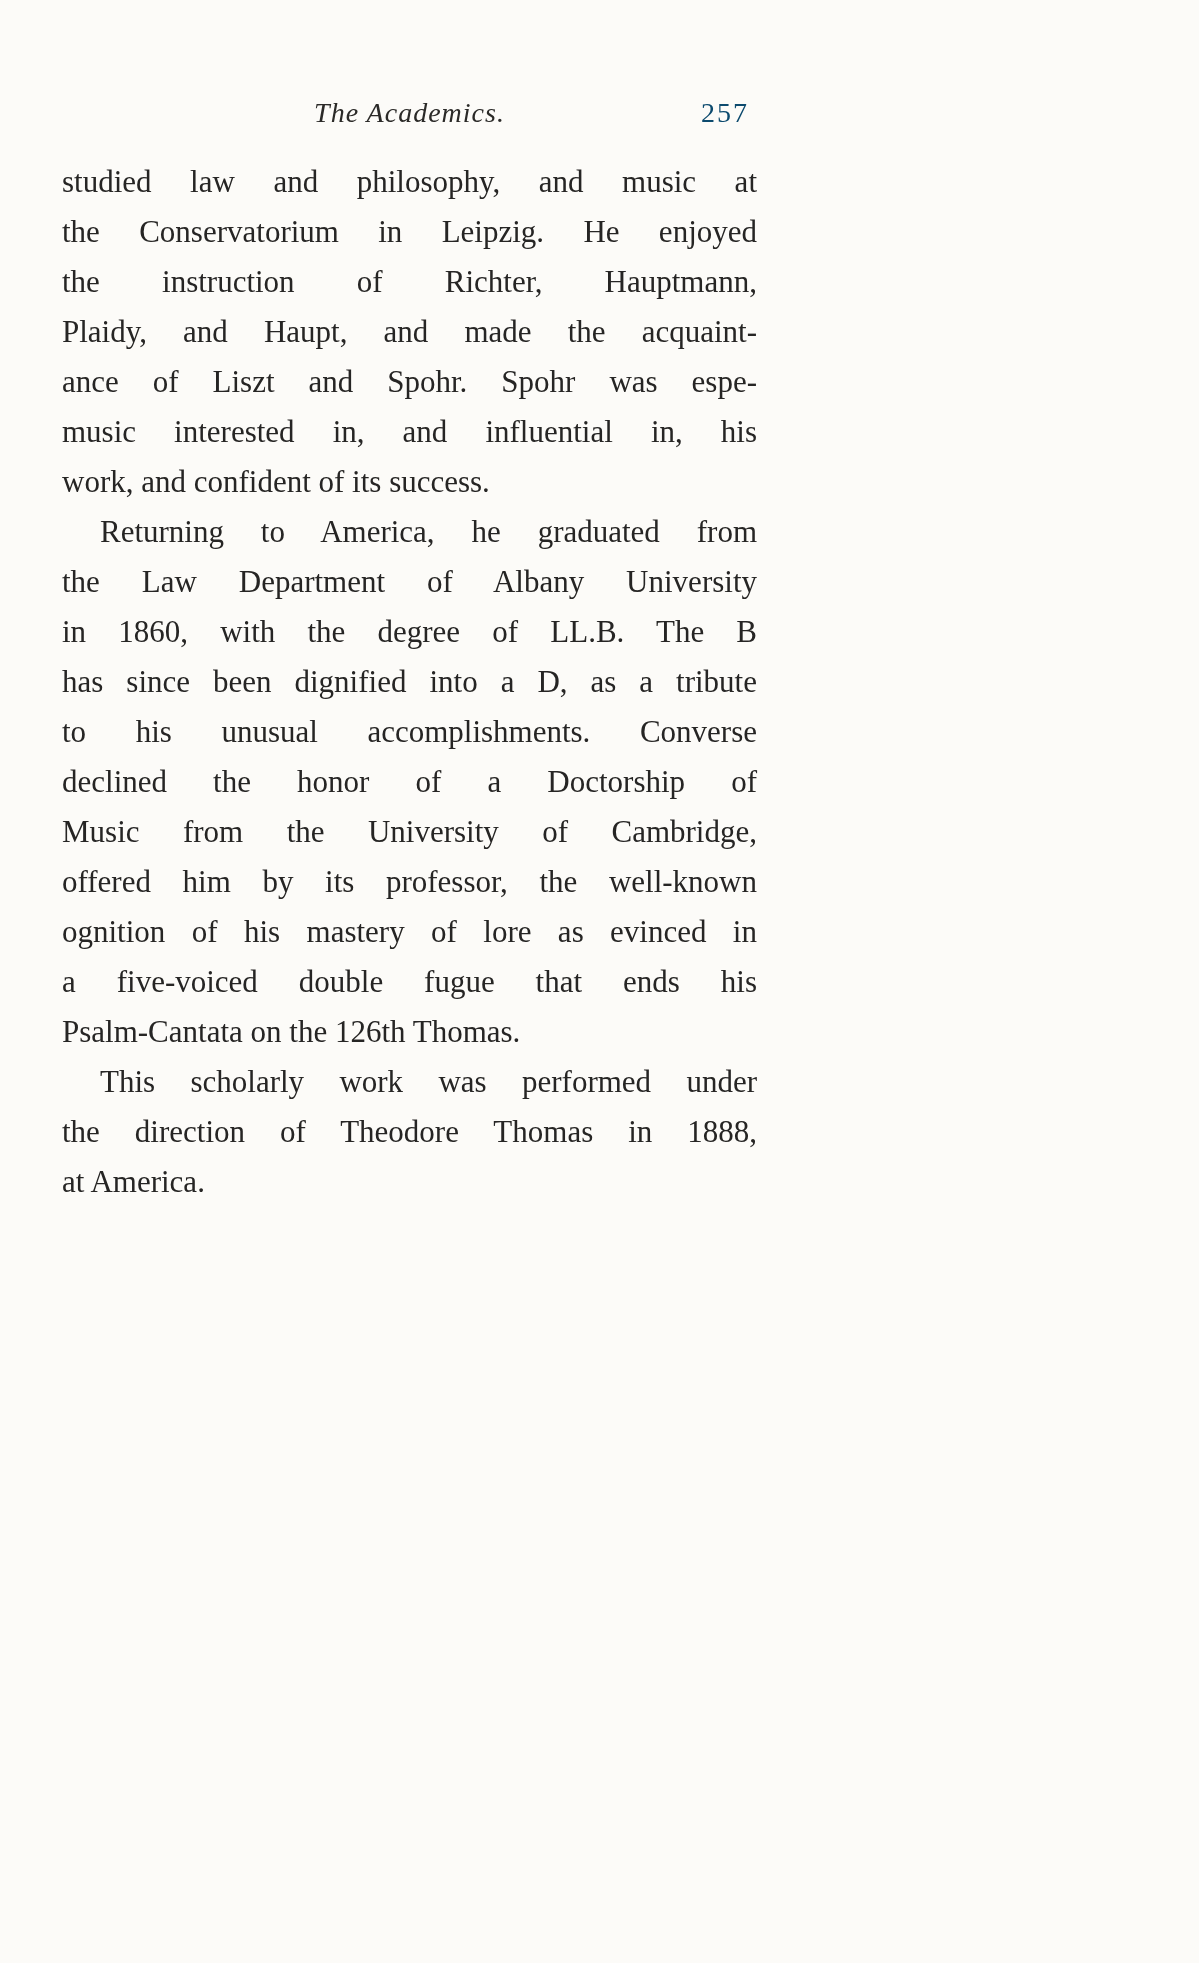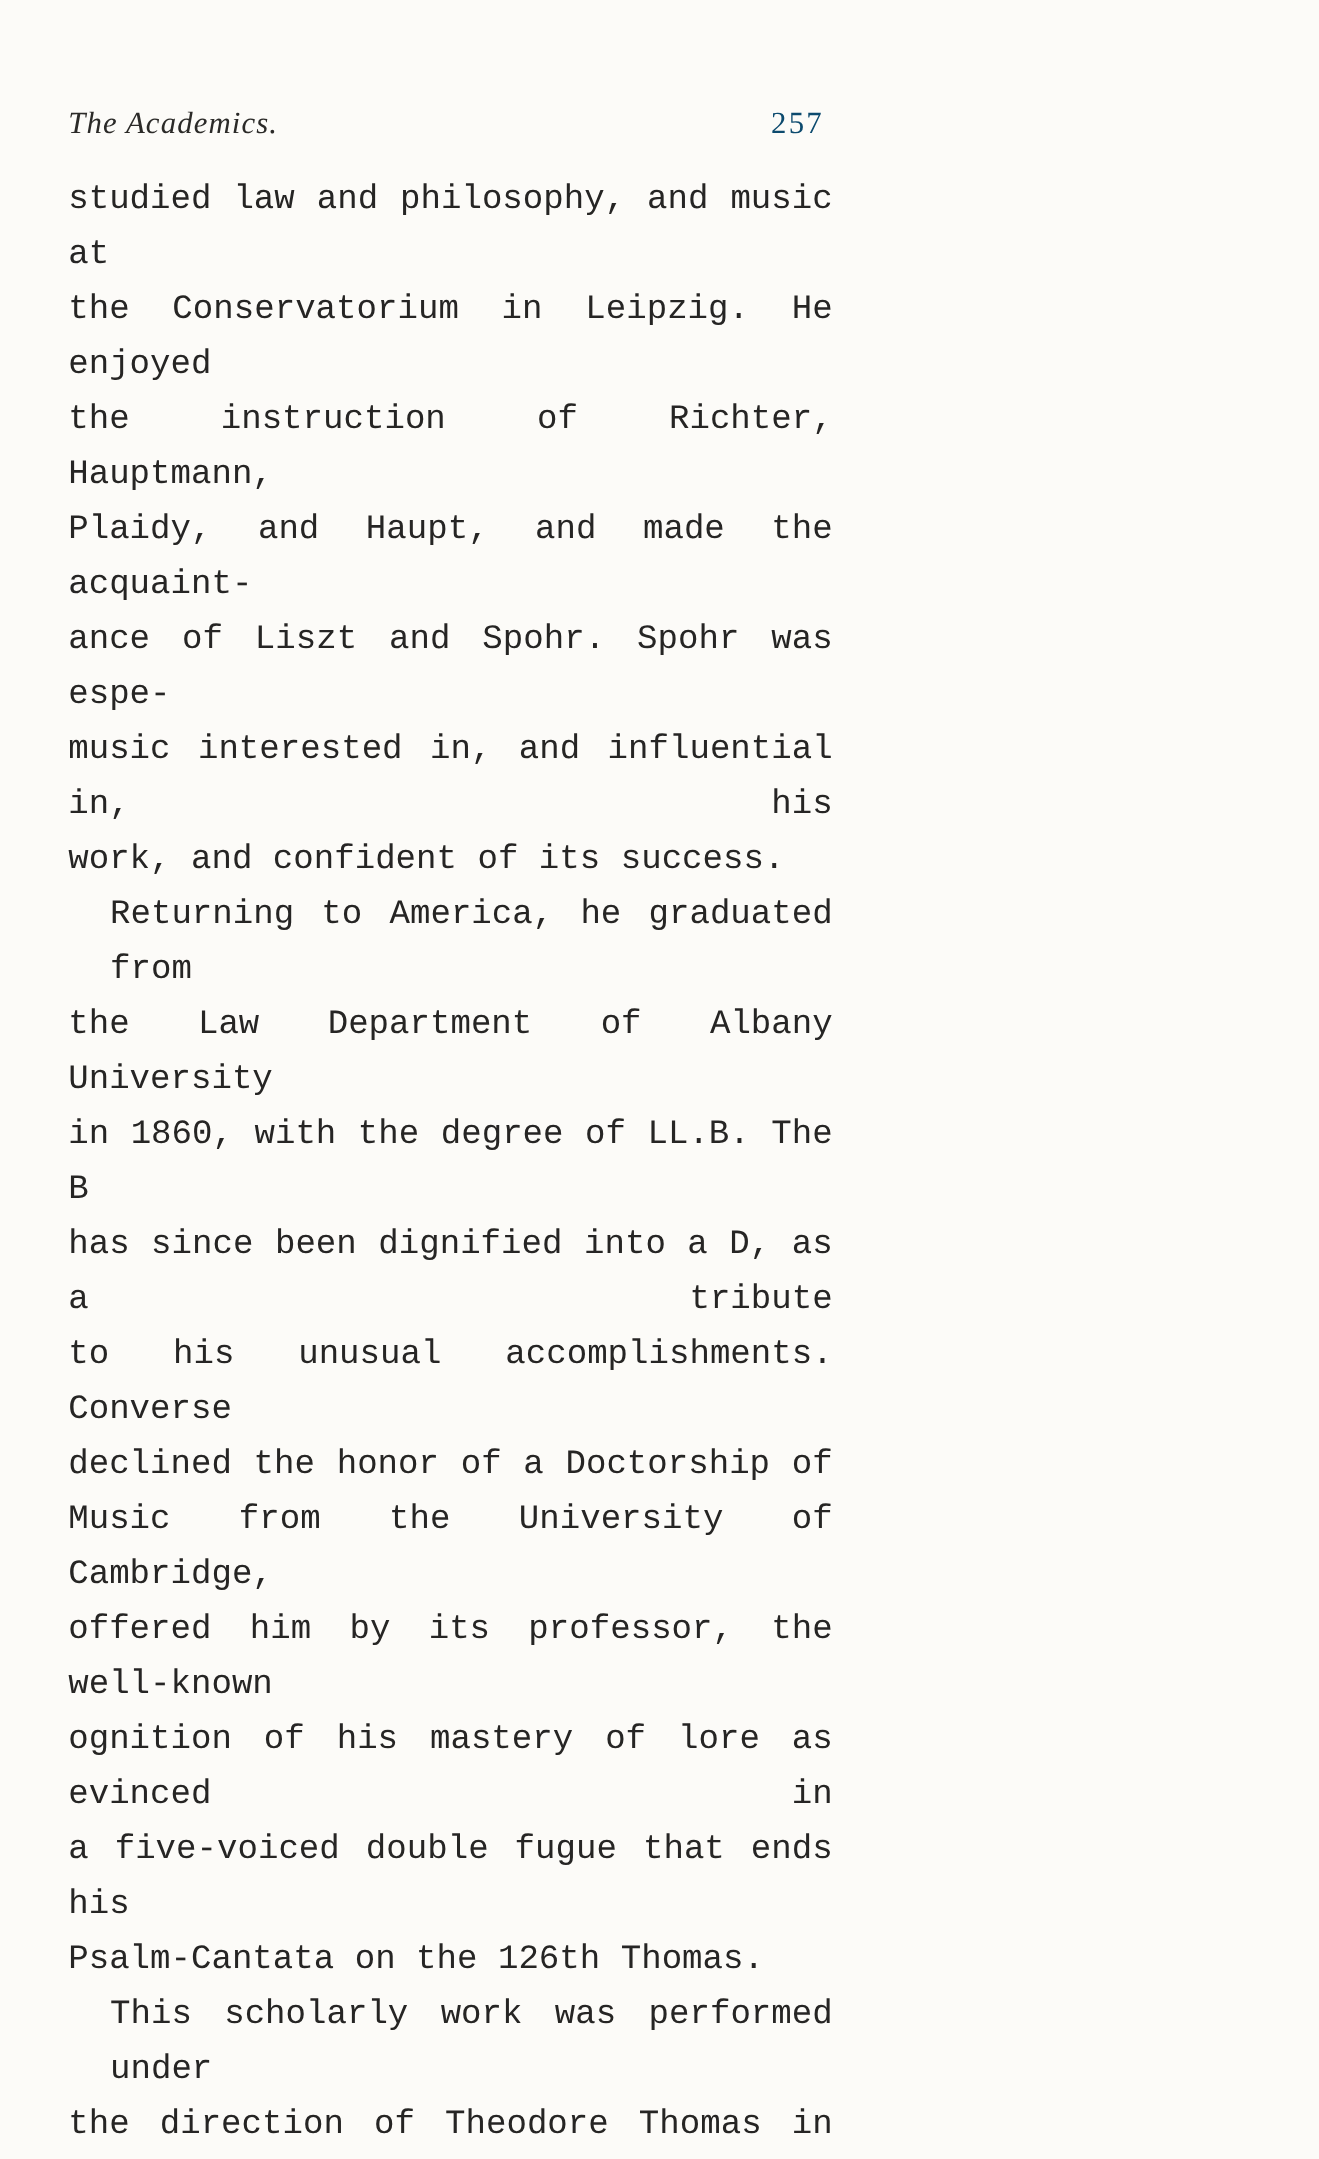--- a/index.html
+++ b/index.html
@@ -19,21 +19,21 @@
     padding-top: 95px;
     overflow: hidden;
   }
   .header {
     position: relative;
     width: 695px;
     margin-left: 62px;
     height: 36px;
   }
   .header-title {
-    text-align: left;
+    text-align: center;
     font-style: italic;
     font-size: 28px;
     line-height: 36px;
     letter-spacing: 1px;
     color: #2b2a28;
   }
   .header-page-number {
     position: absolute;
     right: 8px;
     top: 0;
@@ -49,21 +49,20 @@
     font-size: 31px;
   }
   .paragraph {
     margin: 0;
   }
   .line {
     line-height: 50px;
     text-align: justify;
     text-align-last: justify;
     white-space: normal;
-    font-family: Liberation Mono, monospace;
   }
   .line.last {
     text-align: right;
     text-align-last: left;
   }
   .line.first-indent {
     padding-left: 38px;
     box-sizing: border-box;
   }
 </style>

